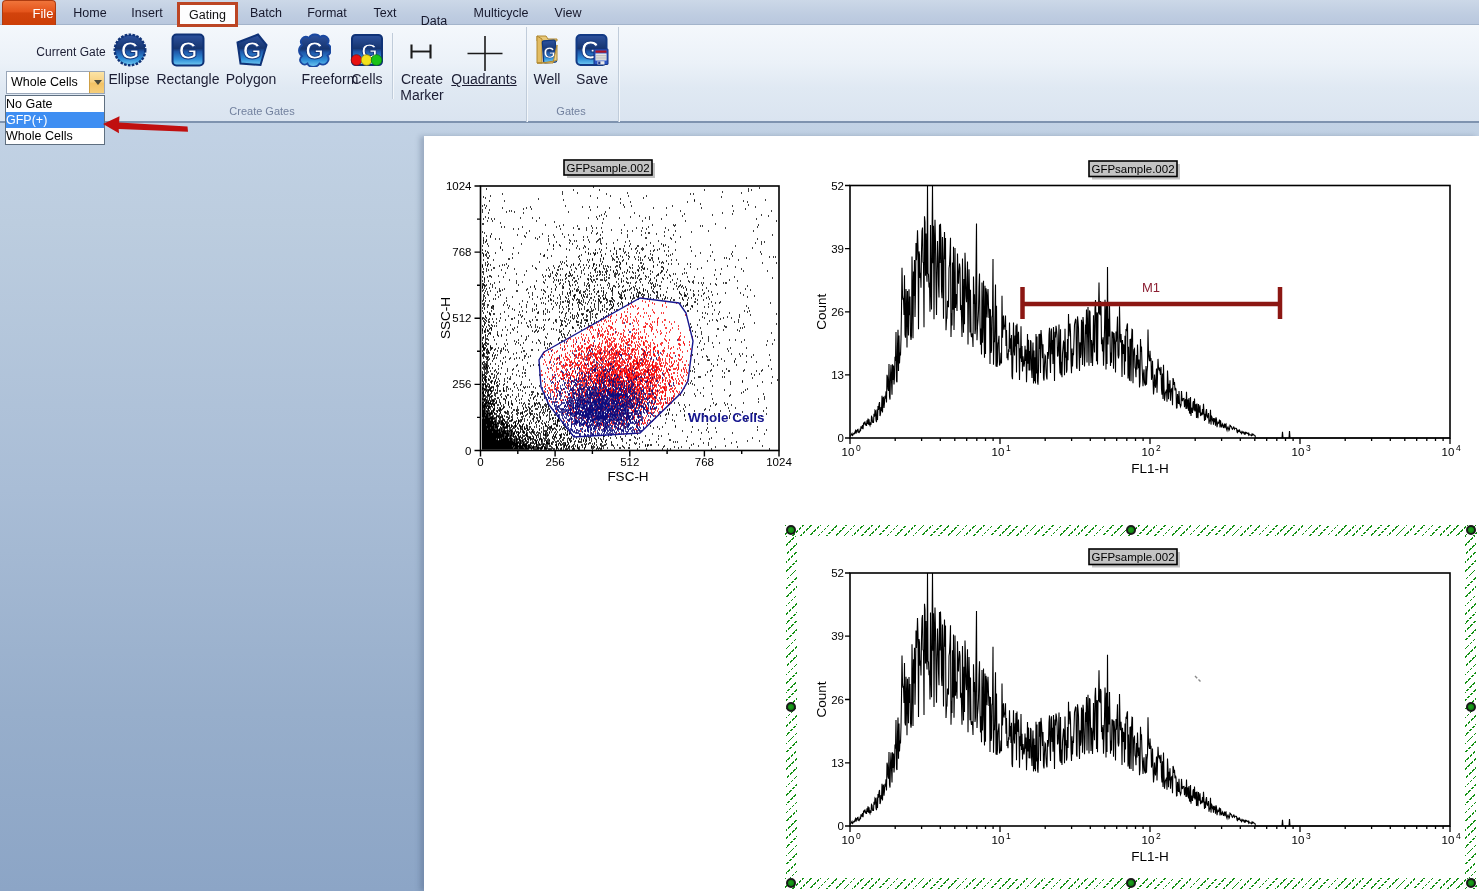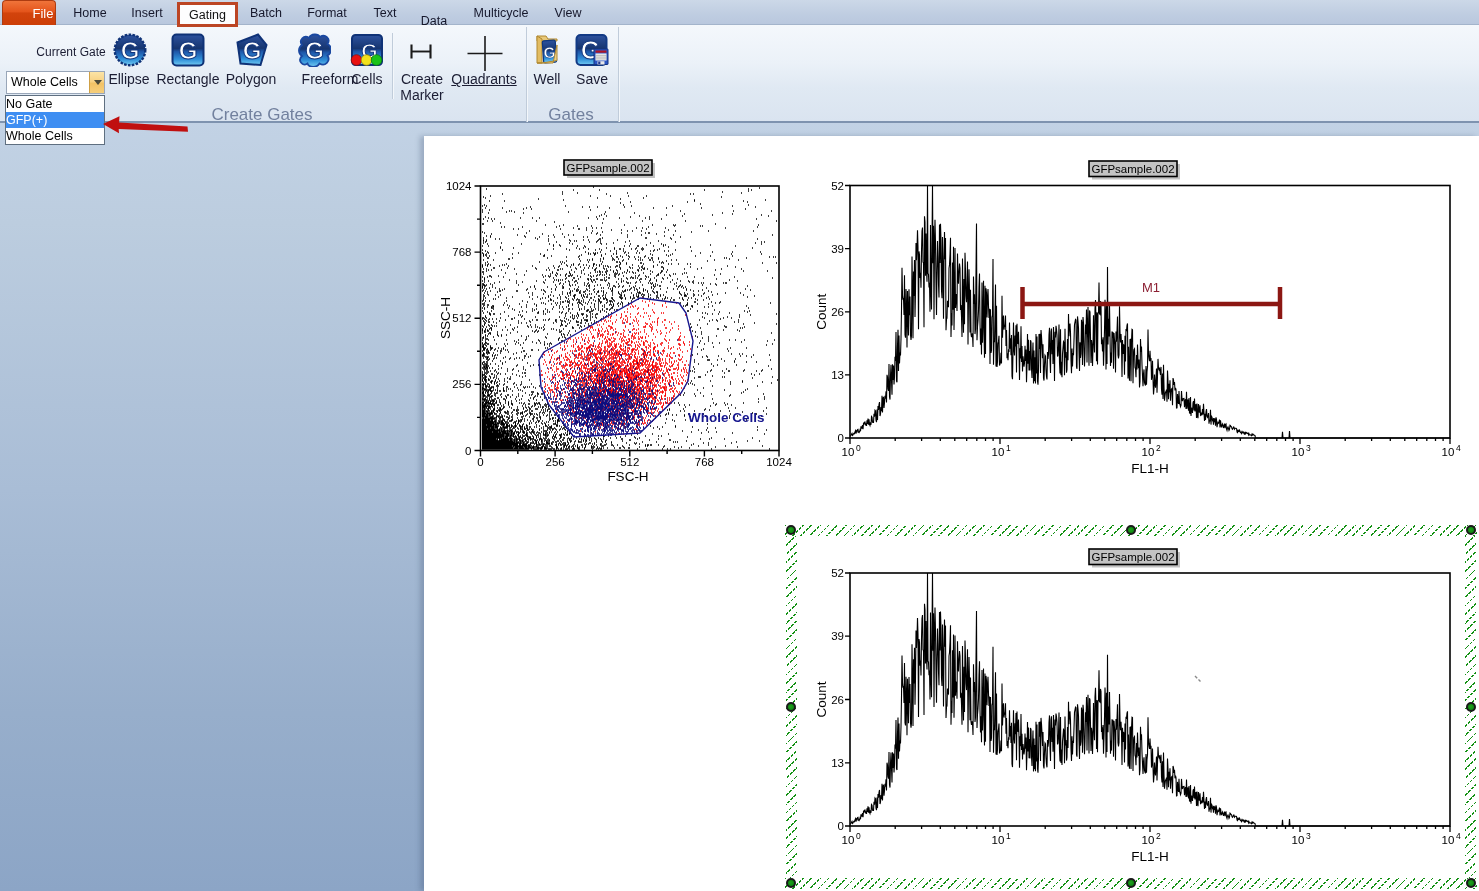--- a/index.html
+++ b/index.html
@@ -21,21 +21,21 @@
              color:#fff; font-size:13px; text-align:center; line-height:25px;padding-left:28px; }
   #gatingtab { position:absolute; left:177px; top:2px; width:61px; height:25px;
                background:#fdfdfe; border:3px solid #bc4524; z-index:5;
                color:#111; font-size:12.5px; text-align:center; line-height:20px; }
 
   
   #ribbon { position:absolute; left:0; top:25px; width:1479px; height:98px;
             background:linear-gradient(180deg,#f4f8fc 0%,#ebf1f8 40%,#e0e9f3 65%,#dae4f0 100%);
             border-bottom:2px solid #7e93af; }
   .vsep  { position:absolute; width:1px; background:#c0ccda; box-shadow:1px 0 0 #f3f7fb; }
-  .glabel { position:absolute; top:80px; transform:translateX(-50%); font-size:17px; color:#72819e; }
+  .glabel { position:absolute; top:80px; transform:translateX(-50%); font-size:11px; color:#72819e; }
   .blabel { position:absolute; transform:translateX(-50%); font-size:14px; color:#1b1d33; text-align:center; white-space:nowrap; }
   .icon32 { position:absolute; transform:translateX(-50%); }
 
   
   #curgate { position:absolute; left:0px; top:20px; width:110px; text-align:center; font-size:12px; color:#1b1d33;margin-left:16px; }
   #combo { position:absolute; left:6px; top:46px; width:99px; height:23px; background:#fff;
            border:1px solid #99a6b8; }
   #combo .txt { position:absolute; left:4px; top:3px; font-size:12.5px; color:#000; }
   #combo .btn { position:absolute; right:0; top:0; width:15px; height:21px;
                 background:linear-gradient(180deg,#fce4a6 0%,#f7d183 45%,#f2c265 55%,#f6cf7d 100%);

